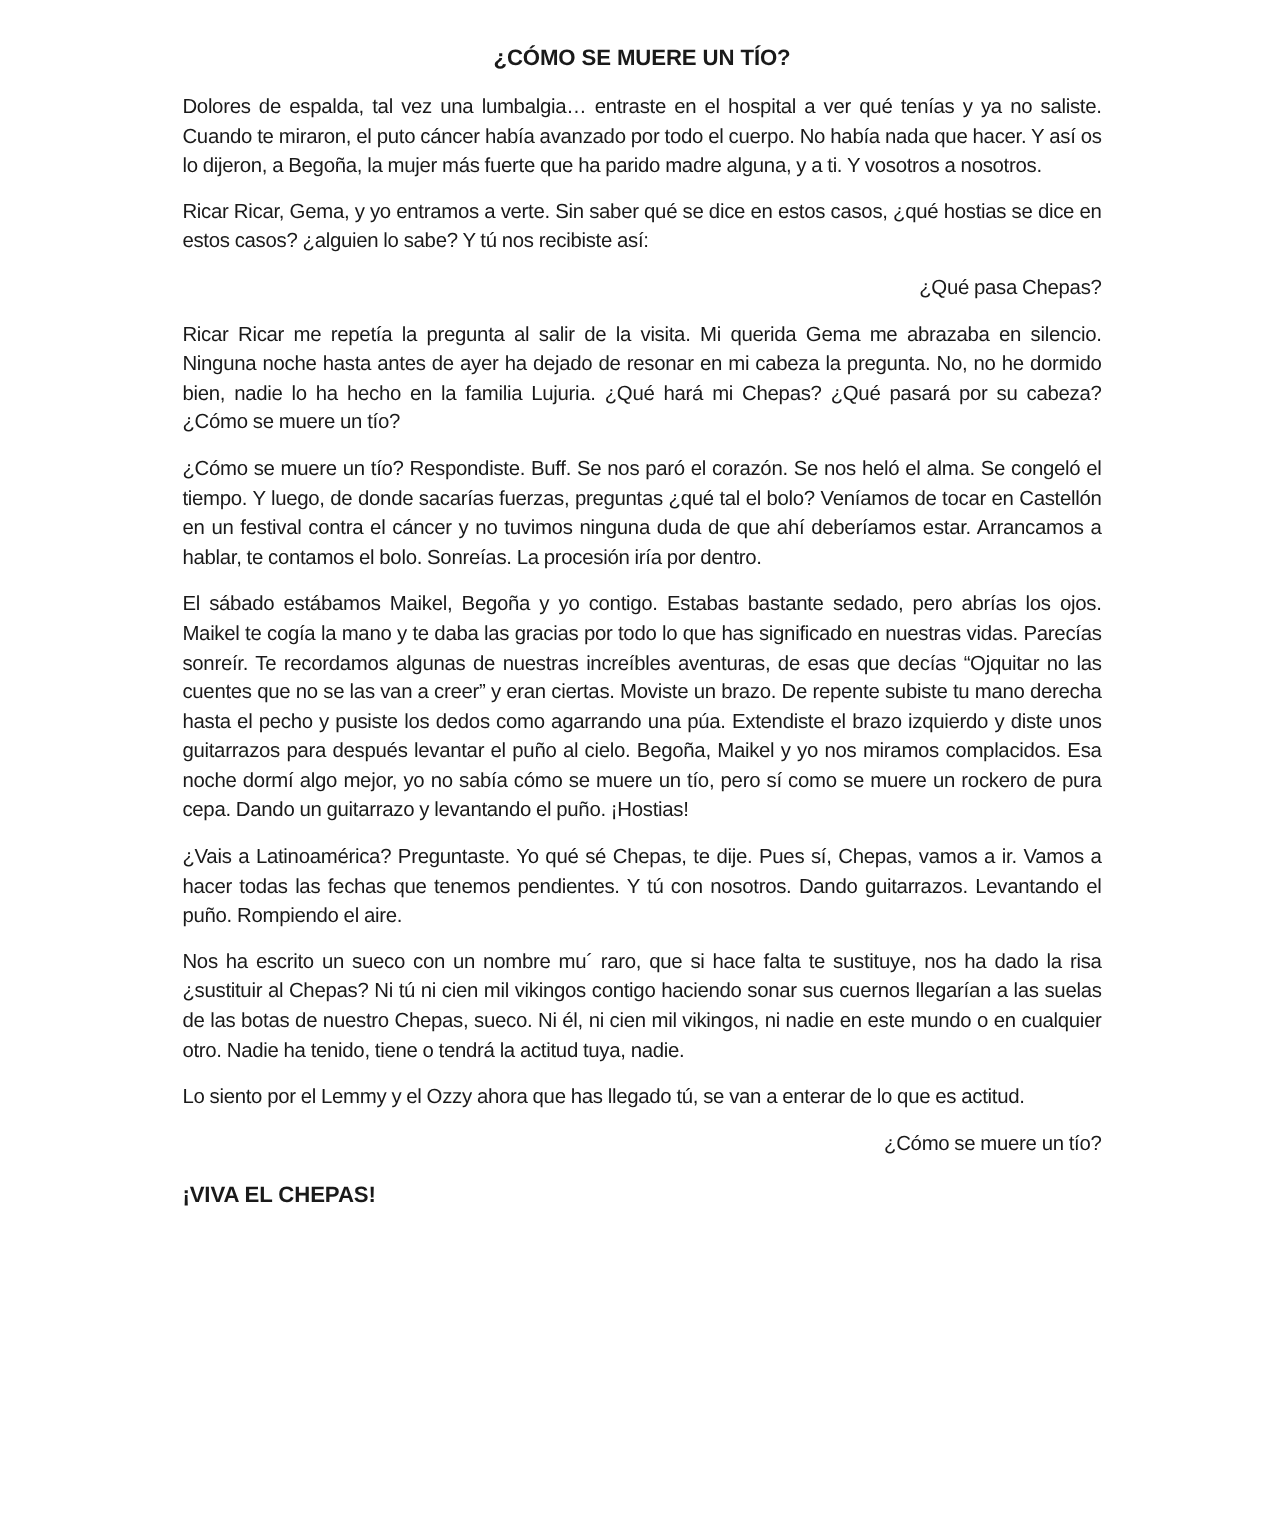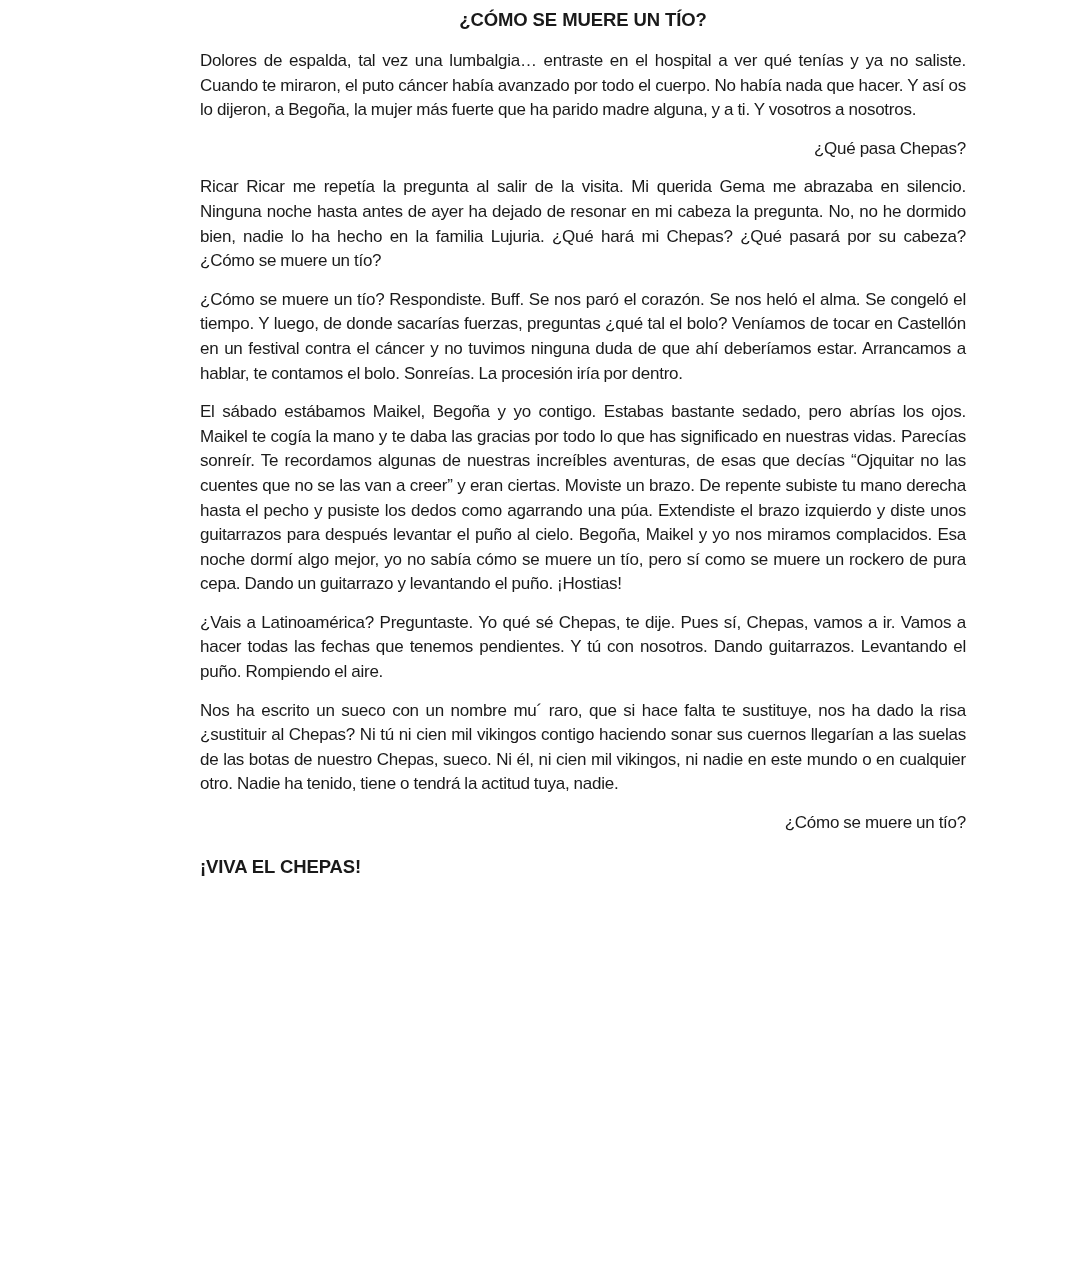--- a/index.html
+++ b/index.html
@@ -11,23 +11,22 @@
       width: 1068px;
       height: 1273px;
       overflow: hidden;
       position: relative;
       color: #1a1a1a;
       font-family: "Liberation Sans", sans-serif;
     }
     .page {
       position: absolute;
       left: 152px;
-      top: 8px;
+      top: 36px;
       width: 766px;
-      margin-left: 48px;
     }
     .title {
       text-align: center;
       font-weight: bold;
       font-size: 18.5px;
       line-height: 24px;
       margin: 0 0 17px 0;
       letter-spacing: -0.1px;
     }
     .para {
@@ -49,22 +48,24 @@
       letter-spacing: -0.1px;
     }
   </style>
 </head>
 <body>
 
 <div class="page">
   <h1 class="title">¿CÓMO SE MUERE UN TÍO?</h1>
 
   <p class="para">Dolores de espalda, tal vez una lumbalgia… entraste en el hospital a ver qué tenías y ya no saliste. Cuando te miraron, el puto cáncer había avanzado por todo el cuerpo. No había nada que hacer. Y así os lo dijeron, a Begoña, la mujer más fuerte que ha parido madre alguna, y a ti. Y vosotros a nosotros.</p>
+  <p class="para">Ricar Ricar, Gema, y yo entramos a verte. Sin saber qué se dice en estos casos, ¿qué hostias se dice en estos casos?  ¿alguien lo sabe? Y tú nos recibiste así:</p>
   <p class="para left">¿Qué pasa Chepas?</p>
   <p class="para">Ricar Ricar me repetía la pregunta al salir de la visita. Mi querida Gema me abrazaba en silencio. Ninguna noche hasta antes de ayer ha dejado de resonar en mi cabeza la pregunta. No, no he dormido bien, nadie lo ha hecho en la familia Lujuria. ¿Qué hará mi Chepas? ¿Qué pasará por su cabeza? ¿Cómo se muere un tío?</p>
   <p class="para">¿Cómo se muere un tío? Respondiste. Buff. Se nos paró el corazón. Se nos heló el alma. Se congeló el tiempo. Y luego, de donde sacarías fuerzas, preguntas ¿qué tal el bolo? Veníamos de tocar en Castellón en un festival contra el cáncer y no tuvimos ninguna duda de que ahí deberíamos estar. Arrancamos a hablar, te contamos el bolo. Sonreías. La procesión iría por dentro.</p>
   <p class="para">El sábado estábamos Maikel, Begoña y yo contigo. Estabas bastante sedado, pero abrías los ojos. Maikel te cogía la mano y te daba las gracias por todo lo que has significado en nuestras vidas. Parecías sonreír. Te recordamos algunas de nuestras increíbles aventuras, de esas que decías “Ojquitar no las cuentes que no se las van a creer” y eran ciertas. Moviste un brazo. De repente subiste tu mano derecha hasta el pecho y pusiste los dedos como agarrando una púa. Extendiste el brazo izquierdo y diste unos guitarrazos para después levantar el puño al cielo. Begoña, Maikel y yo nos miramos complacidos. Esa noche dormí algo mejor, yo no sabía cómo se muere un tío, pero sí como se muere un rockero de pura cepa. Dando un guitarrazo y levantando el puño. ¡Hostias!</p>
   <p class="para">¿Vais a Latinoamérica? Preguntaste. Yo qué sé Chepas, te dije. Pues sí, Chepas, vamos a ir. Vamos a hacer todas las fechas que tenemos pendientes. Y tú con nosotros. Dando guitarrazos. Levantando el puño. Rompiendo el aire.</p>
   <p class="para">Nos ha escrito un sueco con un nombre mu´ raro, que si hace falta te sustituye, nos ha dado la risa ¿sustituir al Chepas? Ni tú ni cien mil vikingos contigo haciendo sonar sus cuernos llegarían a las suelas de las botas de nuestro Chepas, sueco. Ni él, ni cien mil vikingos, ni nadie en este mundo o en cualquier otro. Nadie ha tenido, tiene o tendrá la actitud tuya, nadie.</p>
+  <p class="para">Lo siento por el Lemmy y el Ozzy ahora que has llegado tú, se van a enterar de lo que es actitud.</p>
   <p class="para left">¿Cómo se muere un tío?</p>
 
   <h2 class="closing">¡VIVA EL CHEPAS!</h2>
 </div>
 
 </body></html>

